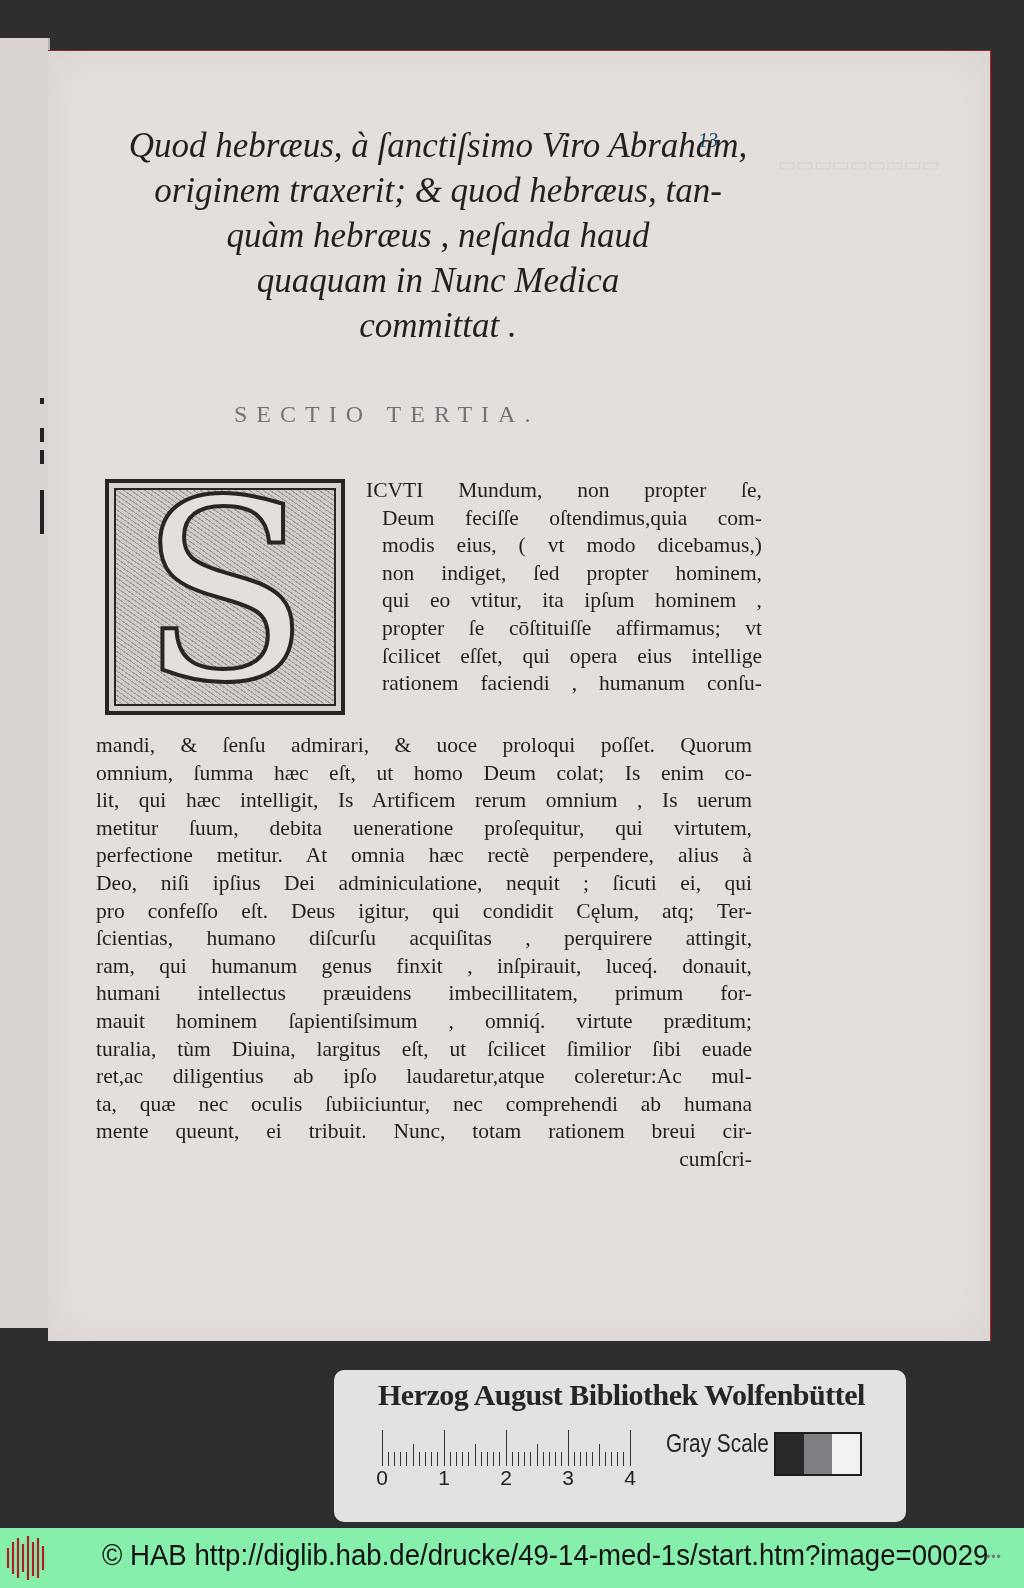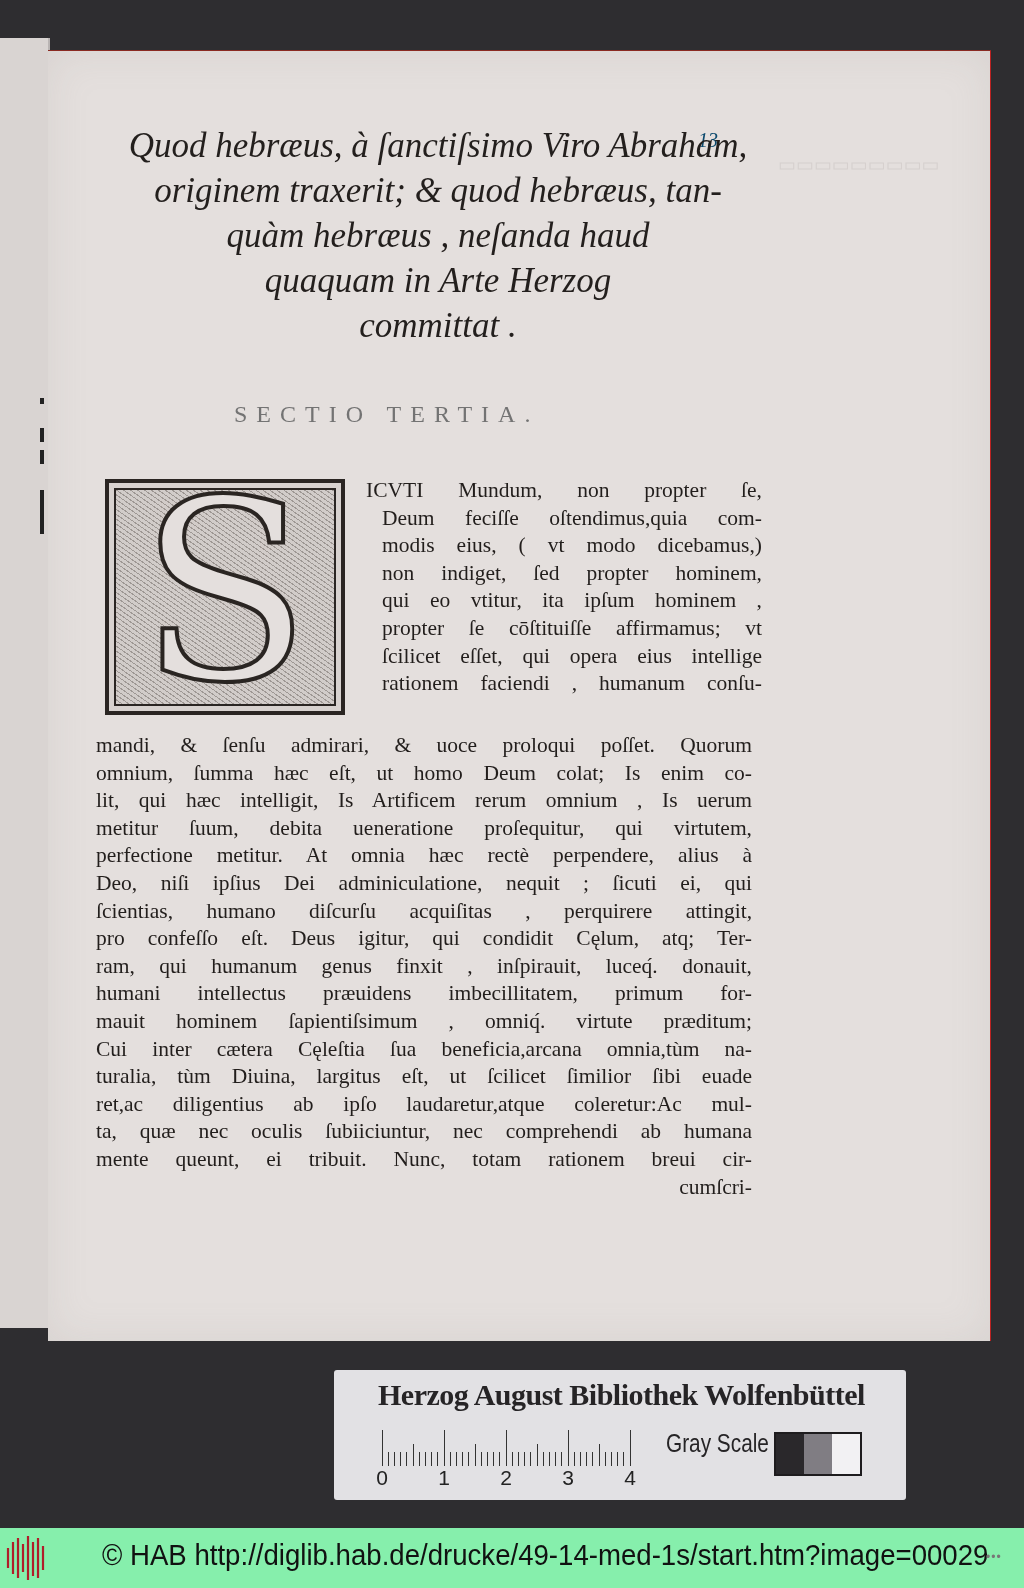--- a/index.html
+++ b/index.html
@@ -15,21 +15,21 @@
   .title div{white-space:nowrap;}
   .section{position:absolute;left:186px;top:350px;font-size:24px;letter-spacing:9px;color:#737373;}
   .dropcap{position:absolute;left:57px;top:428px;width:240px;height:236px;border:4px solid #2a2522;box-sizing:border-box;background:#d8d2cf;}
   .dropcap-inner{position:absolute;left:5px;top:5px;right:5px;bottom:5px;border:2px solid #2a2522;overflow:hidden;background:repeating-linear-gradient(35deg,#d2ccc9 0 3px,#9e9793 3px 4px);}
   .dropcap-letter{position:absolute;left:0;right:0;top:-28px;text-align:center;font-size:250px;line-height:260px;font-family:"DejaVu Serif",serif;color:#e4dfdd;-webkit-text-stroke:4px #2a2522;}
   .body-text{position:absolute;color:#221e1c;font-size:21.5px;line-height:27.6px;white-space:nowrap;}
   .indent{left:318px;top:426px;}
   .full{left:48px;top:681px;}
   .line{height:27.6px;text-align:justify;text-align-last:justify;}
   .last{text-align:right;text-align-last:right;}
-  .card{position:absolute;left:334px;top:1370px;width:572px;height:130px;background:#e2e1e4;border-radius:3px;}
+  .card{position:absolute;left:334px;top:1370px;width:572px;height:152px;background:#e2e1e4;border-radius:10px;}
   .card-title{position:absolute;left:44px;top:8px;font-family:"Liberation Serif",serif;font-weight:bold;font-size:30px;color:#262426;letter-spacing:-0.5px;white-space:nowrap;}
   .ruler{position:absolute;left:48px;top:60px;width:248px;height:36px;}
   .tick{position:absolute;bottom:0;width:1px;background:#333;}
   .ruler-labels{position:absolute;left:40px;top:96px;width:300px;height:26px;}
   .rl{position:absolute;font-family:"Liberation Sans",sans-serif;font-size:21px;color:#222;transform:translateX(-50%);}
   .gray-label{position:absolute;left:332px;top:58px;font-family:"Liberation Sans",sans-serif;font-size:26px;color:#262426;transform:scaleX(0.8);transform-origin:left;white-space:nowrap;}
   .gray-scale{position:absolute;left:440px;top:62px;width:84px;height:40px;border:2px solid #1e1c1e;display:flex;}
   .gray-scale div{flex:1;}
   .footer{position:absolute;left:0;top:1528px;width:1024px;height:60px;background:#86efac;}
   .logo{position:absolute;left:5px;top:6px;width:42px;height:46px;}
@@ -52,21 +52,21 @@
 
 <div class="page">
   <div class="ghost" style="left:730px;top:100px">▭▭▭▭▭▭▭▭▭</div>
 
   <div class="page-num">13</div>
 
   <div class="title">
     <div>Quod hebræus, à ſanctiſsimo Viro Abraham,</div>
     <div>originem traxerit; &amp; quod hebræus, tan-</div>
     <div>quàm hebræus , neſanda haud</div>
-    <div>quaquam in Arte Herzog</div>
+    <div>quaquam in Nunc Medica</div>
     <div>committat .</div>
   </div>
 
   <div class="section">SECTIO TERTIA.</div>
 
   <div class="dropcap">
     <div class="dropcap-inner">
       <div class="dropcap-letter">S</div>
     </div>
   </div>
@@ -82,26 +82,25 @@
     <div class="line" style="padding-left:16px">rationem faciendi , humanum conſu-</div>
   </div>
 
   <div class="body-text full" style="width:656px">
     <div class="line">mandi, &amp; ſenſu admirari, &amp; uoce proloqui poſſet. Quorum</div>
     <div class="line">omnium, ſumma hæc eſt, ut homo Deum colat; Is enim co-</div>
     <div class="line">lit, qui hæc intelligit, Is Artificem rerum omnium , Is uerum</div>
     <div class="line">metitur ſuum, debita ueneratione proſequitur, qui virtutem,</div>
     <div class="line">perfectione metitur. At omnia hæc rectè perpendere, alius à</div>
     <div class="line">Deo, niſi ipſius Dei adminiculatione, nequit ; ſicuti ei, qui</div>
+    <div class="line">pro confeſſo eſt. Deus igitur, qui condidit Cęlum, atq; Ter-</div>
     <div class="line">ſcientias, humano diſcurſu acquiſitas , perquirere attingit,</div>
-    <div class="line">pro confeſſo eſt. Deus igitur, qui condidit Cęlum, atq; Ter-</div>
     <div class="line">ram, qui humanum genus finxit , inſpirauit, luceq́. donauit,</div>
     <div class="line">humani intellectus præuidens imbecillitatem, primum for-</div>
     <div class="line">mauit hominem ſapientiſsimum , omniq́. virtute præditum;</div>
-    <div class="line">Cui inter cætera Cęleſtia ſua beneficia,arcana omnia,tùm na-</div>
     <div class="line">turalia, tùm Diuina, largitus eſt, ut ſcilicet ſimilior ſibi euade</div>
     <div class="line">ret,ac diligentius ab ipſo laudaretur,atque coleretur:Ac mul-</div>
     <div class="line">ta, quæ nec oculis ſubiiciuntur, nec comprehendi ab humana</div>
     <div class="line">mente queunt, ei tribuit. Nunc, totam rationem breui cir-</div>
     <div class="line last">cumſcri-</div>
   </div>
 </div>
 
 <div class="card">
   <div class="card-title">Herzog August Bibliothek Wolfenbüttel</div>

